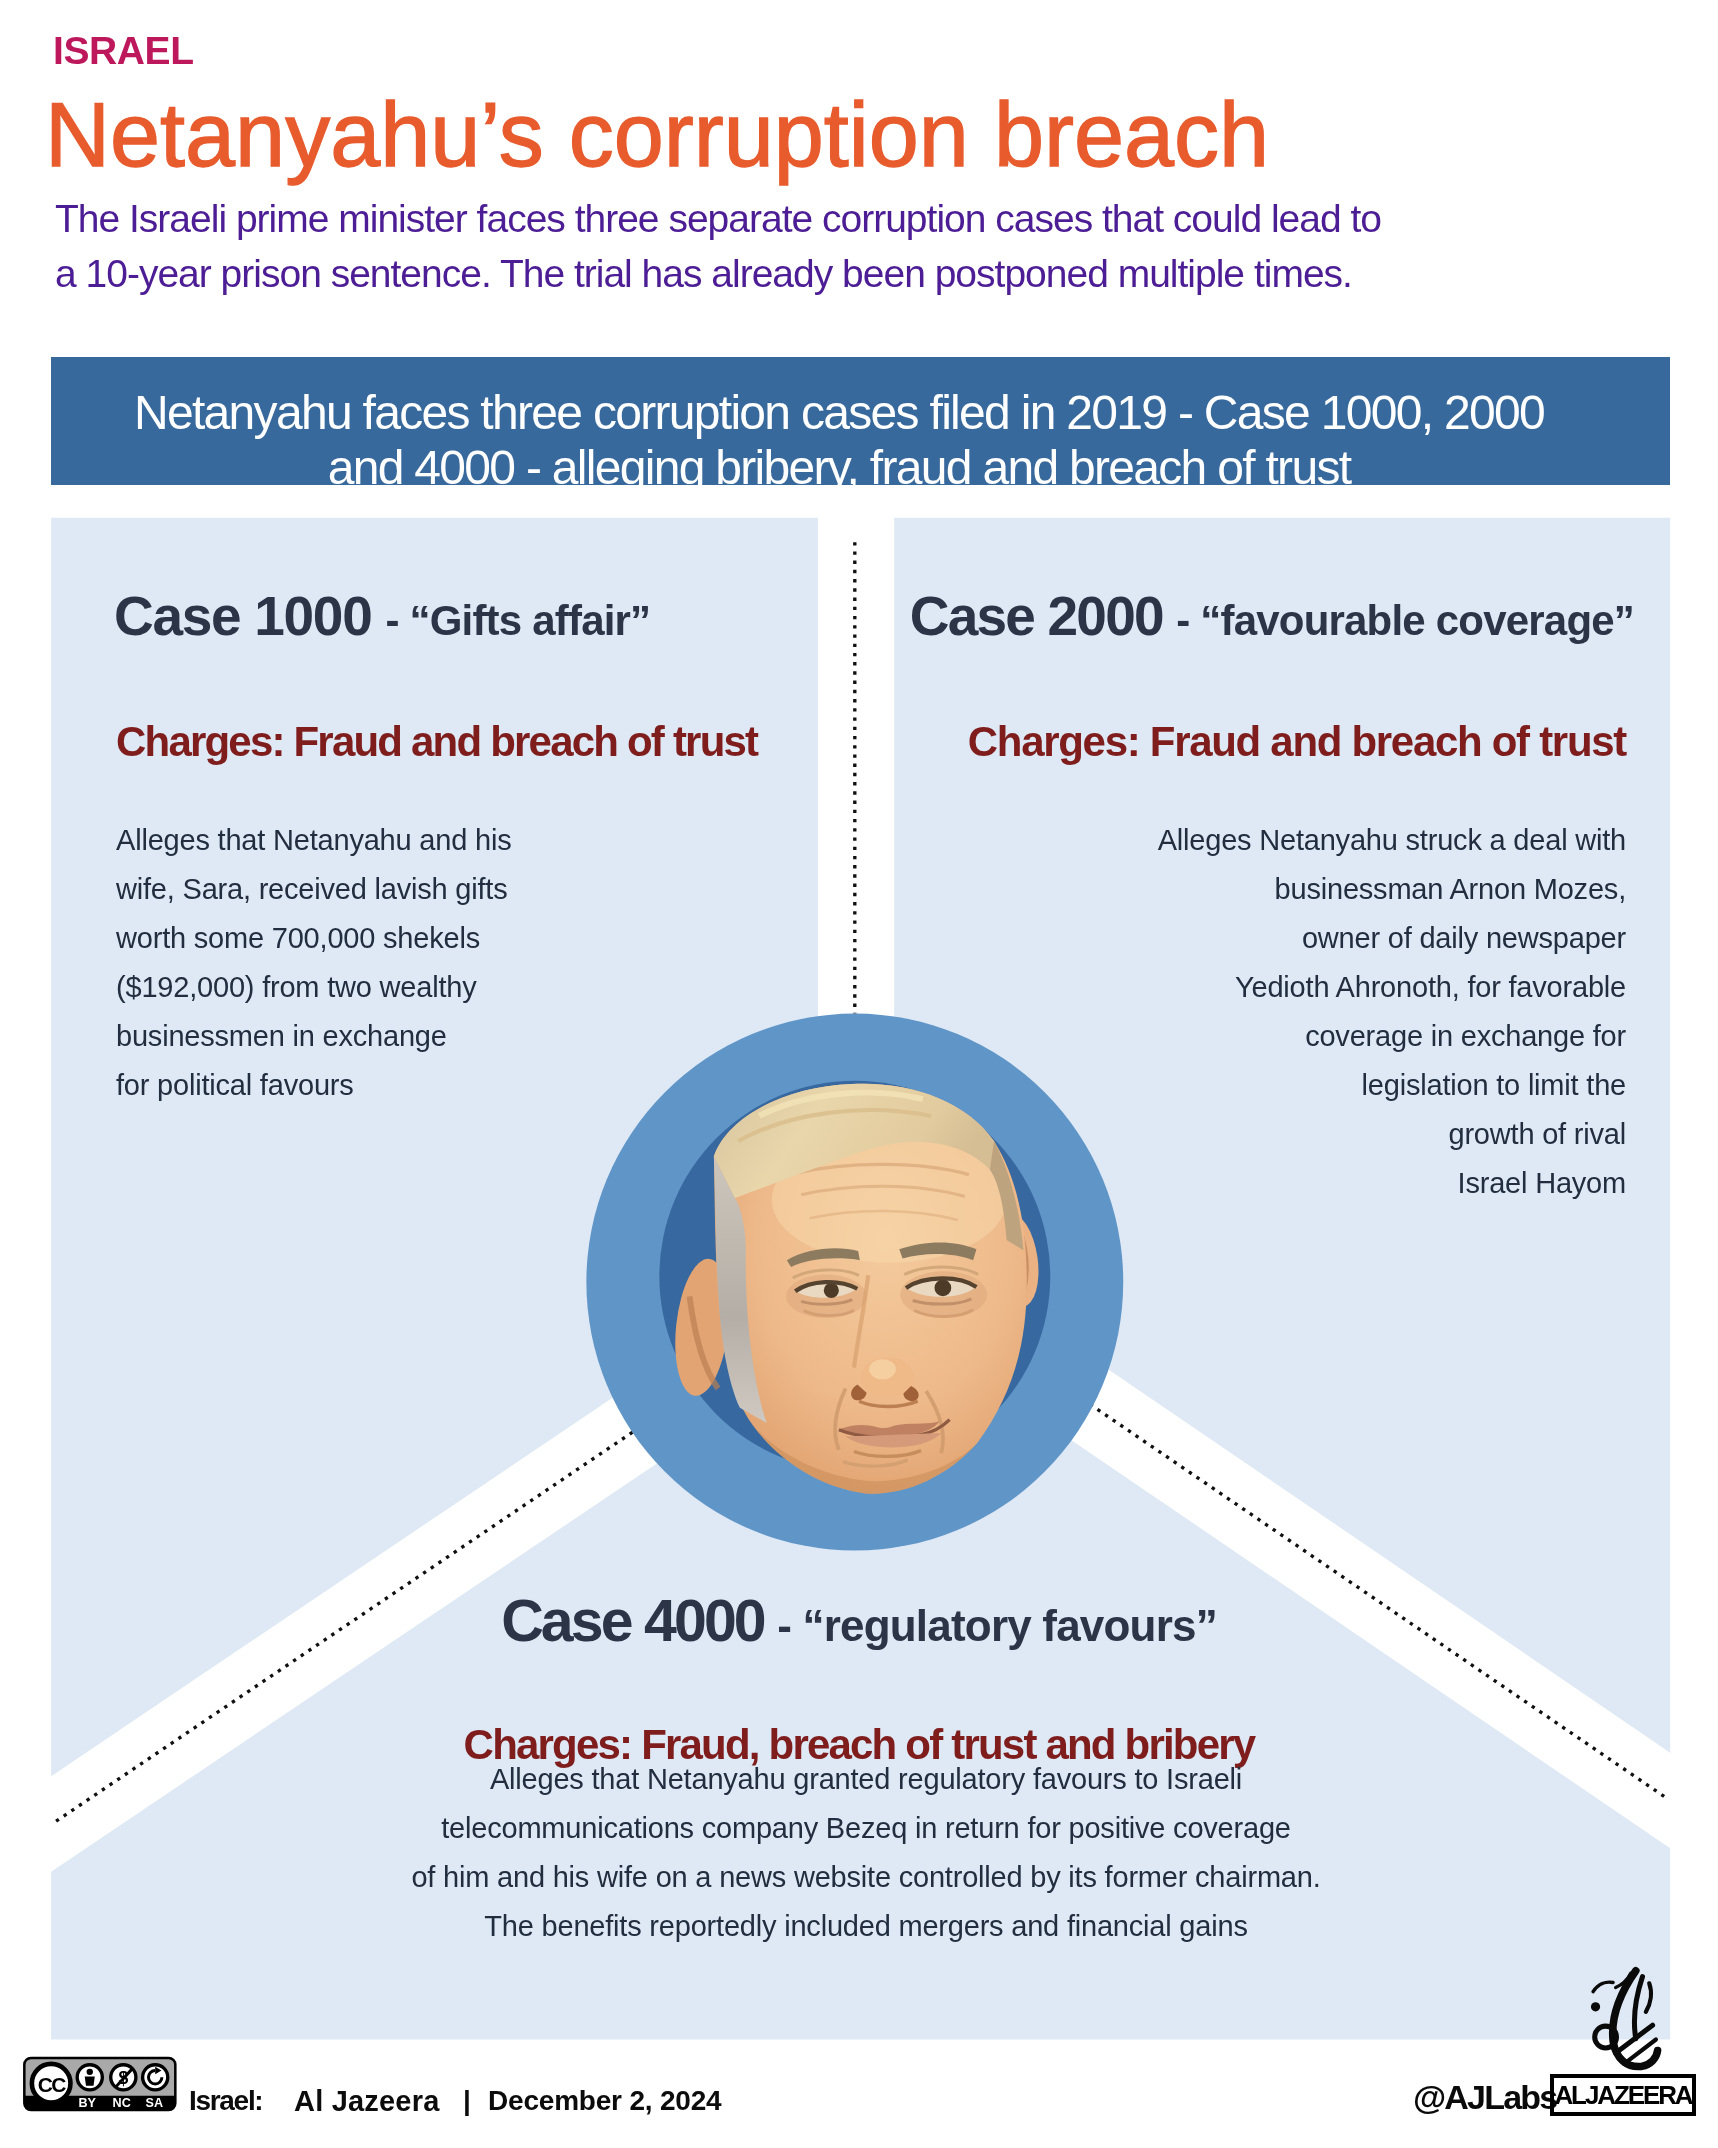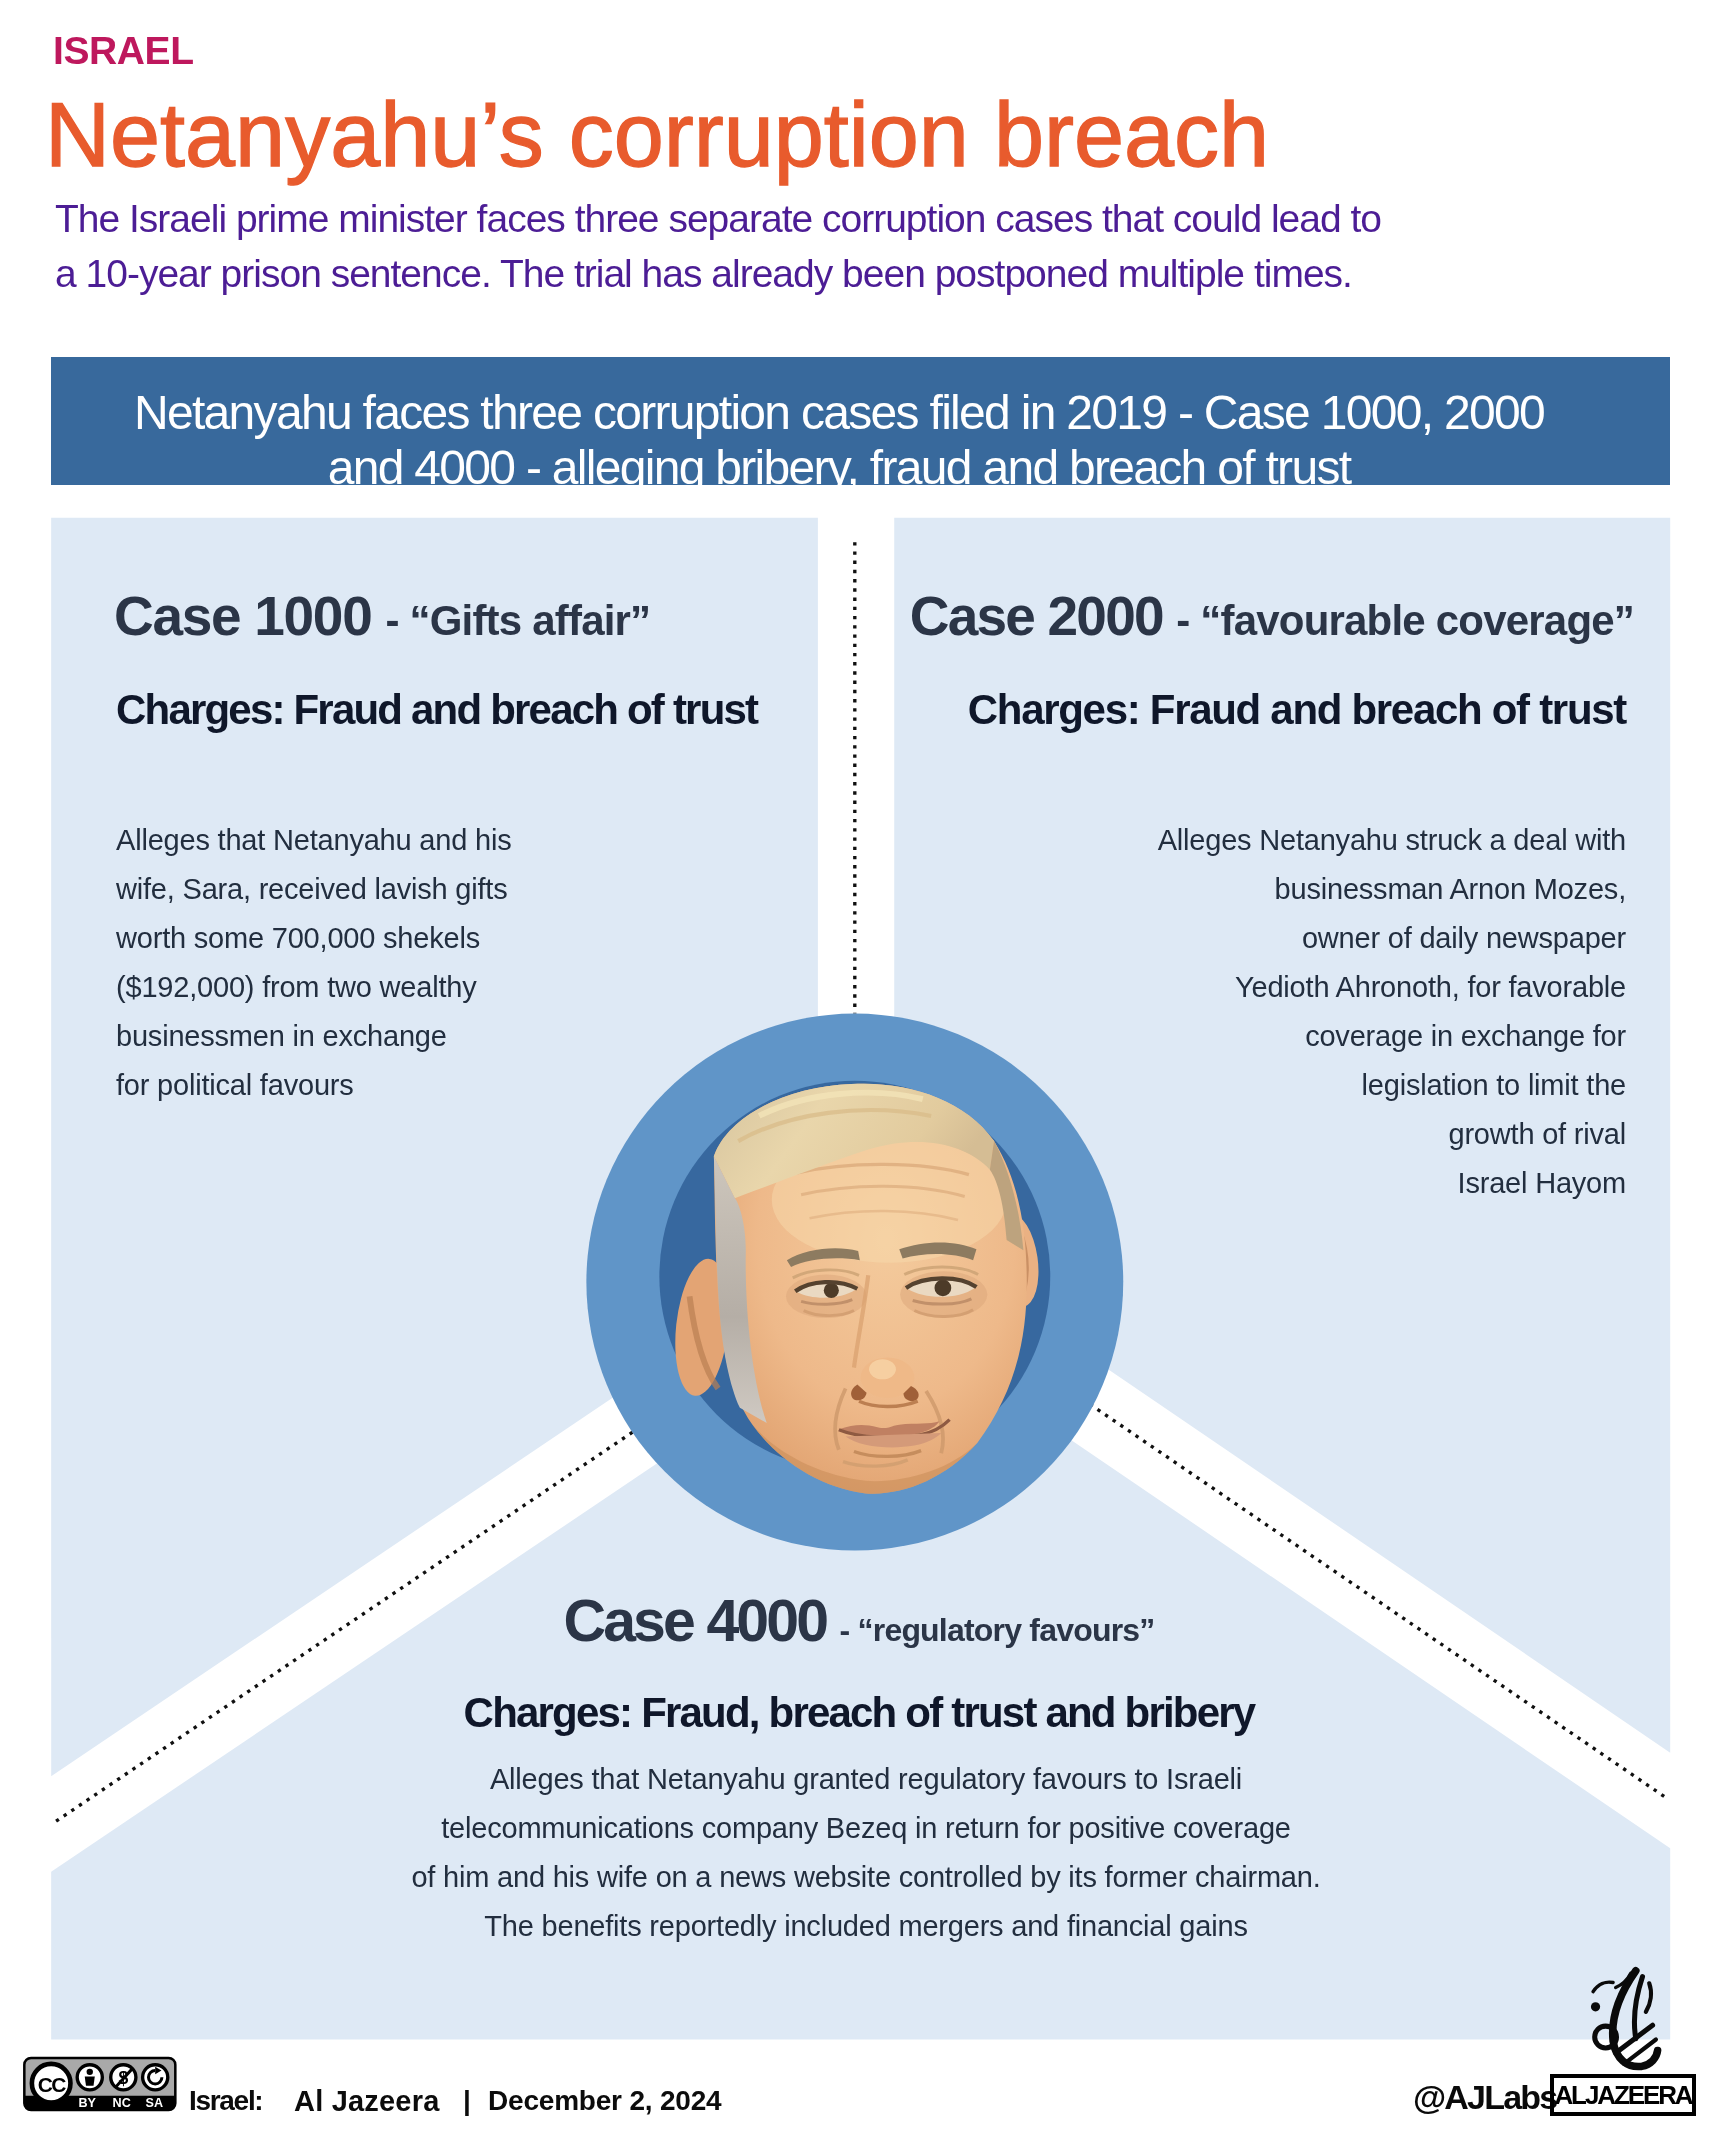--- a/index.html
+++ b/index.html
@@ -8,21 +8,21 @@
   .abs{position:absolute;}
   .kicker{left:53px;top:28.5px;font-size:39px;font-weight:700;color:#be185d;letter-spacing:-0.4px;}
   .title{left:45px;top:84px;font-size:90px;color:#e85b2d;letter-spacing:0px;
          -webkit-text-stroke:1.3px #e85b2d;}
   .lede{left:55px;top:191px;font-size:39px;line-height:55px;color:#4c1d95;letter-spacing:-1px;}
   .banner{left:51px;top:357px;width:1619px;height:128px;background:#38699c;color:#ffffff;
           text-align:center;font-size:48px;line-height:55px;letter-spacing:-1.7px;}
   .banner .in{padding-top:28px;margin-left:-43px;}
   .casehead{font-size:55px;font-weight:700;color:#2b3547;letter-spacing:-1.3px;}
   .casehead .q{font-size:42px;letter-spacing:-0.8px;}
-  .charges{font-size:42px;font-weight:700;color:#0f172a;letter-spacing:-1.8px;}
+  .charges{font-size:42px;font-weight:700;color:#7f1d1d;letter-spacing:-1.8px;margin-top:32px;}
   .body{font-size:29px;line-height:49px;color:#222e3f;letter-spacing:-0.2px;}
   .foot{font-size:28px;font-weight:700;color:#0c0c0c;letter-spacing:-1.3px;}
 </style>
 </head>
 <body>
 <svg class="abs" style="left:0;top:0" width="1718" height="2148" viewBox="0 0 2048 2560">
 
   <polygon points="61,617 975,617 975,1501 61,2117" fill="#dee9f5"></polygon>
   <polygon points="1066,617 1991,617 1991,2089 1066,1458" fill="#dee9f5"></polygon>
   <polygon points="61,2231 1052,1563 1991,2203 1991,2431 61,2431" fill="#dee9f5"></polygon>
@@ -177,21 +177,21 @@
   </div>
 
 <div class="abs casehead" style="left:114px;top:584px;">Case 1000 <span class="q">- “Gifts affair”</span></div>
 <div class="abs charges" style="left:116px;top:686px;">Charges: Fraud and breach of trust</div>
 <div class="abs body" style="left:116px;top:816px;">Alleges that Netanyahu and his<br>wife, Sara, received lavish gifts<br>worth some 700,000 shekels<br>($192,000) from two wealthy<br>businessmen in exchange<br>for political favours</div>
 
 <div class="abs casehead" style="left:894px;width:740px;top:584px;text-align:right;letter-spacing:-1.8px;">Case 2000 <span class="q">- “favourable coverage”</span></div>
 <div class="abs charges" style="left:894px;width:732px;top:686px;text-align:right;letter-spacing:-1.3px;">Charges: Fraud and breach of trust</div>
 <div class="abs body" style="left:894px;width:732px;top:816px;text-align:right;">Alleges Netanyahu struck a deal with<br>businessman Arnon Mozes,<br>owner of daily newspaper<br>Yedioth Ahronoth, for favorable<br>coverage in exchange for<br>legislation to limit the<br>growth of rival<br>Israel Hayom</div>
 
-<div class="abs casehead" style="left:0px;width:1718px;top:1587px;text-align:center;font-size:59px;letter-spacing:-2.9px;">Case 4000 <span class="q" style="font-size:32px;">- “regulatory favours”</span></div>
+<div class="abs casehead" style="left:0px;width:1718px;top:1587px;text-align:center;font-size:59px;letter-spacing:-2.9px;">Case 4000 <span class="q" style="font-size:44px;">- “regulatory favours”</span></div>
 <div class="abs charges" style="left:0px;width:1718px;top:1689px;text-align:center;">Charges: Fraud, breach of trust and bribery</div>
 <div class="abs body" style="left:7px;width:1718px;top:1755px;text-align:center;">Alleges that Netanyahu granted regulatory favours to Israeli<br>telecommunications company Bezeq in return for positive coverage<br>of him and his wife on a news website controlled by its former chairman.<br>The benefits reportedly included mergers and financial gains</div>
 
 <div class="abs foot" style="left:189px;top:2085px;">Israel:</div>
 <div class="abs foot" style="left:294px;top:2085px;font-size:29px;letter-spacing:0.2px;">Al Jazeera</div>
 <div class="abs foot" style="left:463px;top:2085px;">|</div>
 <div class="abs foot" style="left:488px;top:2085px;letter-spacing:-0.2px;">December 2, 2024</div>
 <div class="abs" style="left:1413px;top:2078px;font-size:34px;font-weight:700;color:#0a0a0a;letter-spacing:-1.8px;">@AJLabs</div>
 <div class="abs" style="left:1550px;top:2074px;width:138px;height:34px;border:4.2px solid #000;text-align:center;font-size:26px;font-weight:700;letter-spacing:-2.1px;line-height:34px;color:#000;">ALJAZEERA</div>
 

